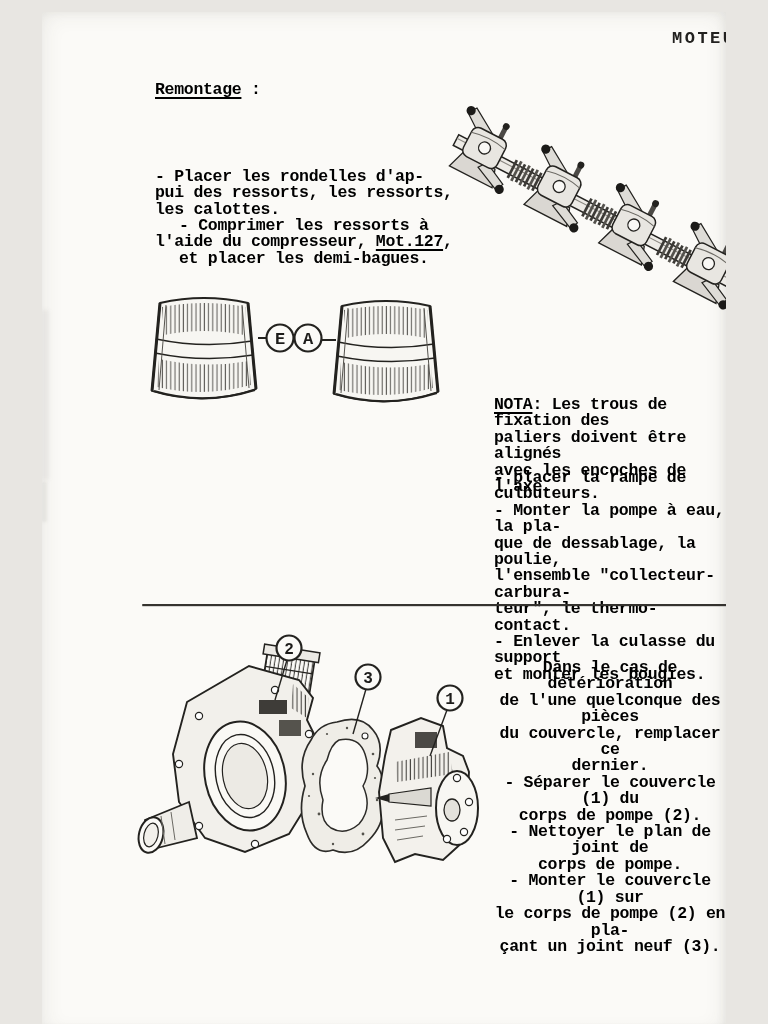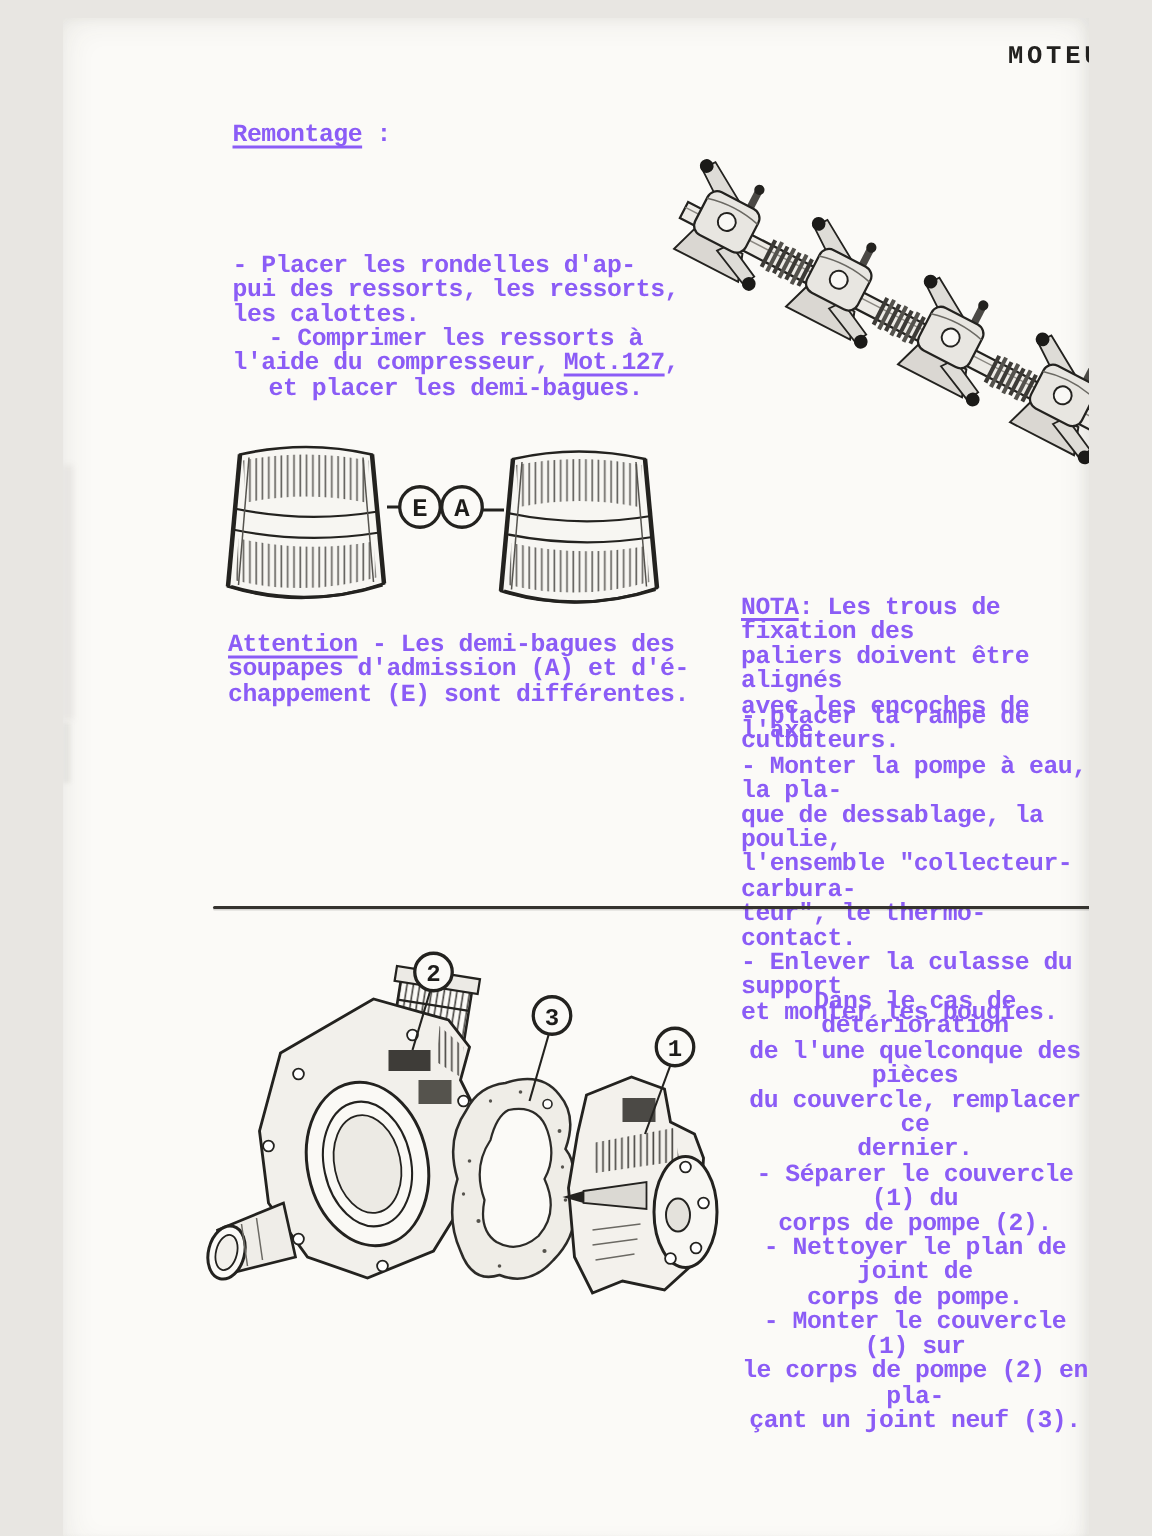--- a/index.html
+++ b/index.html
@@ -6,21 +6,21 @@
   .page{
     position:relative;width:684px;height:1024px;margin:12px auto;
     background:#fbfaf7;overflow:hidden;
     font-family:"Liberation Mono","DejaVu Sans Mono",monospace;
     color:#22211f;
     box-shadow:inset 0 0 22px rgba(60,55,45,.10), inset -3px 0 8px rgba(60,55,45,.05);
   }
   .txt{
     position:absolute;font-size:16.5px;line-height:16.4px;
     font-weight:bold;letter-spacing:-0.3px;white-space:pre-line;
-    color:#8b5cf6;
+    color:#000000;
   }
   .u{text-decoration:underline;text-underline-offset:3px;text-decoration-thickness:1.6px;}
   .hdr-page{position:absolute;left:694px;top:2px;font-size:15px;font-weight:bold;letter-spacing:1px;}
   .hdr-sec{position:absolute;left:630px;top:17px;font-size:17px;font-weight:bold;letter-spacing:2.5px;}
   .divider{position:absolute;left:100px;top:592px;width:646px;height:2px;background:#35332f;border-radius:1px;box-shadow:0 1px 0 rgba(0,0,0,.15);}
   .fig{position:absolute;}
   .artifact{position:absolute;left:0;top:298px;width:7px;height:170px;background:rgba(80,75,65,.07);filter:blur(2px);}
   .artifact2{position:absolute;left:0;top:470px;width:5px;height:40px;background:rgba(80,75,65,.08);filter:blur(1.5px);}
   .bottom-shade{position:absolute;left:0;bottom:0;width:768px;height:14px;background:linear-gradient(to bottom,rgba(0,0,0,0),rgba(70,65,58,.12));}
   svg{display:block;}
@@ -68,23 +68,20 @@
       <use href="#barrel" x="188" y="8"></use>
       <line x1="112" y1="50" x2="121" y2="50" stroke="#23221f" stroke-width="2"></line>
       <line x1="175" y1="52" x2="190" y2="52" stroke="#23221f" stroke-width="2"></line>
       <circle cx="134" cy="50" r="13.5" fill="#fbfaf7" stroke="#23221f" stroke-width="2.2"></circle>
       <circle cx="162" cy="50" r="13.5" fill="#fbfaf7" stroke="#23221f" stroke-width="2.2"></circle>
       <text x="134" y="56" font-size="17" text-anchor="middle">E</text>
       <text x="162" y="56" font-size="17" text-anchor="middle">A</text>
     </svg>
   </div>
 
-  <div class="txt" style="left:110px;top:410px;"><span class="u">Attention</span><span> - Les demi-bagues des
-soupapes d'admission (A) et d'é-
-chappement (E) sont différentes.</span></div>
 
   <div class="fig" style="left:398px;top:88px;">
     <svg width="368" height="245" viewBox="0 0 368 245">
       <defs>
         <g id="spr">
           <rect x="0" y="-10" width="2.7" height="20" fill="#3c3a36"></rect>
           <rect x="4.6" y="-11" width="2.7" height="22" fill="#54524d"></rect>
           <rect x="9.2" y="-10" width="2.7" height="20" fill="#3c3a36"></rect>
           <rect x="13.8" y="-11" width="2.7" height="22" fill="#54524d"></rect>
           <rect x="18.4" y="-10" width="2.7" height="20" fill="#3c3a36"></rect>

